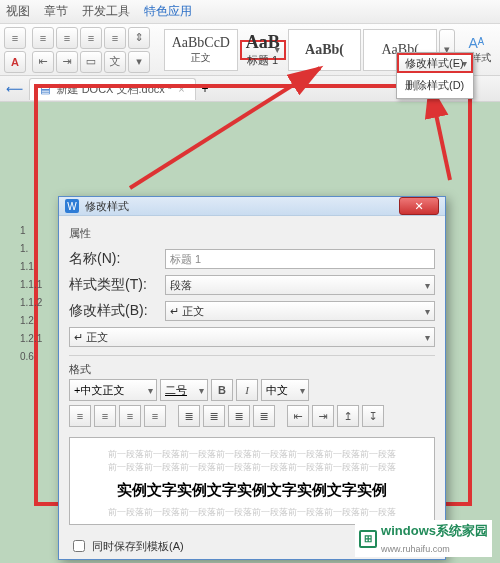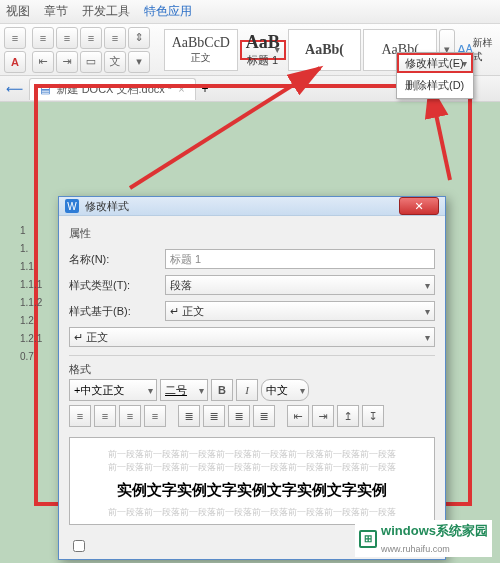--- a/index.html
+++ b/index.html
@@ -8,41 +8,41 @@
 .tabbar span{cursor:default;}
 .bluetab{color:#2a6ec6;}
 .ribbon{height:52px;background:linear-gradient(#fdfdfd,#efefef);border-bottom:1px solid #d4d4d4;display:flex;align-items:center;padding:0 4px;gap:2px;position:relative;}
 .ribbtn{width:22px;height:22px;border:1px solid #c8c8c8;border-radius:3px;background:linear-gradient(#fff,#eaeaea);display:flex;align-items:center;justify-content:center;color:#666;font-size:11px;}
 .rcol{display:flex;flex-direction:column;gap:2px;}
 .rcol2{display:flex;flex-direction:column;gap:2px;margin-left:4px;}
 .rrow{display:flex;gap:2px;}
 .stylebox{width:75px;height:42px;border:1px solid #cfcfcf;background:#fff;display:flex;flex-direction:column;align-items:center;justify-content:center;font-size:10px;color:#444;}
 .stylebox .big{font-size:14px;font-family:"Times New Roman",serif;}
 .stylebox.sel{border:2px solid #d33;}
-.newstyle{display:flex;align-items:center;justify-content:center;font-size:10px;color:#444;width:40px;}
+.newstyle{display:flex;flex-direction:column;align-items:center;justify-content:center;font-size:10px;color:#444;width:40px;}
 .newstyle .icon{font-size:14px;color:#4a90d9;}
 .tabstrip{height:26px;background:linear-gradient(#f5f5f5,#e8e8e8);display:flex;align-items:center;padding:0 6px;gap:6px;border-bottom:1px solid #d4d4d4;}
 .doctab{background:#fff;border:1px solid #cfcfcf;border-bottom:none;border-radius:3px 3px 0 0;padding:3px 10px;font-size:11px;color:#555;display:flex;align-items:center;gap:6px;}
 .ctxmenu{position:absolute;top:52px;right:26px;width:78px;background:#fff;border:1px solid #b0b0b0;box-shadow:2px 2px 4px rgba(0,0,0,.25);font-size:11px;z-index:5;}
 .ctxmenu .mi{padding:5px 8px;color:#333;}
 .ctxmenu .mi.sel{border:2px solid #d33;padding:3px 6px;}
 .workspace{position:absolute;top:102px;left:0;right:0;bottom:0;background:#bcd6bd;}
 .redframe{position:absolute;top:84px;left:34px;width:438px;height:422px;border:4px solid #d33;z-index:2;}
 .arrow{position:absolute;z-index:4;}
 svg{display:block;}
 .outline{position:absolute;left:20px;top:122px;font-size:10px;color:#555;line-height:18px;z-index:3;}
 .dialog{position:absolute;left:58px;top:196px;width:388px;height:364px;border:1px solid #5a8bc8;box-shadow:3px 3px 10px rgba(0,0,0,.35);z-index:6;background:#f0f0f0;display:flex;flex-direction:column;}
 .dlgtitle{height:26px;background:linear-gradient(#dfeaf7,#c9dcf0);display:flex;align-items:center;padding:0 6px;font-size:11px;color:#333;border-bottom:1px solid #b8cde2;}
 .dlgtitle .ticon{width:14px;height:14px;background:#2e7cd6;border-radius:2px;margin-right:6px;display:flex;align-items:center;justify-content:center;color:#fff;font-size:10px;}
 .dlgtitle .spacer{flex:1;}
 .dlgclose{width:40px;height:18px;background:linear-gradient(#e77,#c33);border:1px solid #922;border-radius:3px;color:#fff;display:flex;align-items:center;justify-content:center;font-size:11px;}
 .dlgbody{flex:1;padding:10px 10px;display:flex;flex-direction:column;gap:6px;}
 .grouplabel{font-size:11px;color:#444;margin-bottom:2px;}
 .frow{display:flex;align-items:center;gap:6px;}
-.frow label{width:90px;font-size:11px;color:#333;text-align:left;}
+.frow label{width:90px;font-size:14px;color:#333;text-align:left;}
 .txtin{flex:1;height:20px;border:1px solid #b5b5b5;background:#fff;padding:0 4px;font-size:11px;color:#888;}
 .sel{flex:1;height:20px;border:1px solid #b5b5b5;background:linear-gradient(#fff,#eee);font-size:11px;color:#333;display:flex;align-items:center;padding:0 4px;position:relative;}
 .sel::after{content:"▾";position:absolute;right:4px;color:#666;font-size:10px;}
 .fmtline{border-top:1px solid #d0d0d0;margin-top:2px;padding-top:6px;}
 .fmtrow{display:flex;align-items:center;gap:3px;flex-wrap:wrap;}
 .dd{height:22px;border:1px solid #b5b5b5;background:linear-gradient(#fff,#eee);font-size:11px;padding:0 14px 0 4px;display:flex;align-items:center;position:relative;}
 .dd::after{content:"▾";position:absolute;right:3px;color:#666;font-size:10px;}
 .iconbtn{width:22px;height:22px;border:1px solid #b5b5b5;background:linear-gradient(#fff,#eaeaea);display:flex;align-items:center;justify-content:center;font-size:11px;color:#555;}
 .iconbtn.b{font-weight:bold;}
 .iconbtn.it{font-style:italic;font-family:serif;}
@@ -159,21 +159,21 @@
 
 <div class="outline">
   <div style="height:100px;"></div>
   <div>1</div>
   <div>1.</div>
   <div>1.1</div>
   <div>1.1.1</div>
   <div>1.1.2</div>
   <div>1.2</div>
   <div>1.2.1</div>
-  <div>0.7</div>
+  <div>0.6</div>
 </div>
 
 <div class="dialog">
   <div class="dlgtitle">
     <div class="ticon">W</div>
     <span>修改样式</span>
     <div class="spacer"></div>
     <div class="dlgclose">✕</div>
   </div>
   <div class="dlgbody">
@@ -182,21 +182,21 @@
       <label>名称(N):</label>
       <input class="txtin" value="标题 1" style="">
     </div>
     <div class="frow">
       <label>样式类型(T):</label>
       <div class="sel">
           <span>段落</span>
         </div>
     </div>
     <div class="frow">
-      <label>样式基于(B):</label>
+      <label>修改样式(B):</label>
       <div class="sel">
           <span>↵ 正文</span>
         </div>
     </div>
     <div class="frow">
       <div class="sel">
           <span>↵ 正文</span>
         </div>
     </div>
 
@@ -204,21 +204,21 @@
       <div class="grouplabel">格式</div>
       <div class="fmtrow">
         <div class="dd" style="width:88px;">
             <span>+中文正文</span>
           </div>
         <div class="dd" style="width:48px;text-decoration:underline;">
             <span>二号</span>
           </div>
         <div class="iconbtn b">B</div>
         <div class="iconbtn it">I</div>
-        <div class="dd" style="width:48px;border-radius:9px;">
+        <div class="dd" style="width:48px;">
             <span>中文</span>
           </div>
       </div>
       <div class="fmtrow" style="margin-top:4px;">
         <div class="iconbtn">≡</div>
         <div class="iconbtn">≡</div>
         <div class="iconbtn">≡</div>
         <div class="iconbtn">≡</div>
         <div class="iconrowgap"></div>
         <div class="iconbtn">≣</div>
@@ -235,20 +235,21 @@
 
     <div class="preview">
       <div class="line">前一段落前一段落前一段落前一段落前一段落前一段落前一段落前一段落</div>
       <div class="line">前一段落前一段落前一段落前一段落前一段落前一段落前一段落前一段落</div>
       <div class="sample">实例文字实例文字实例文字实例文字实例</div>
       <div class="line">前一段落前一段落前一段落前一段落前一段落前一段落前一段落前一段落</div>
     </div>
 
     <div class="chkrow">
       <input type="checkbox" style="">
+      <span>同时保存到模板(A)</span>
     </div>
   </div>
   <div class="dlgbtns">
     <div class="btn dd" style="min-width:70px;padding-right:16px;"></div>
     <div class="spacer"></div>
     <div class="btn primary"></div>
     <div class="btn"></div>
   </div>
 </div>
 

